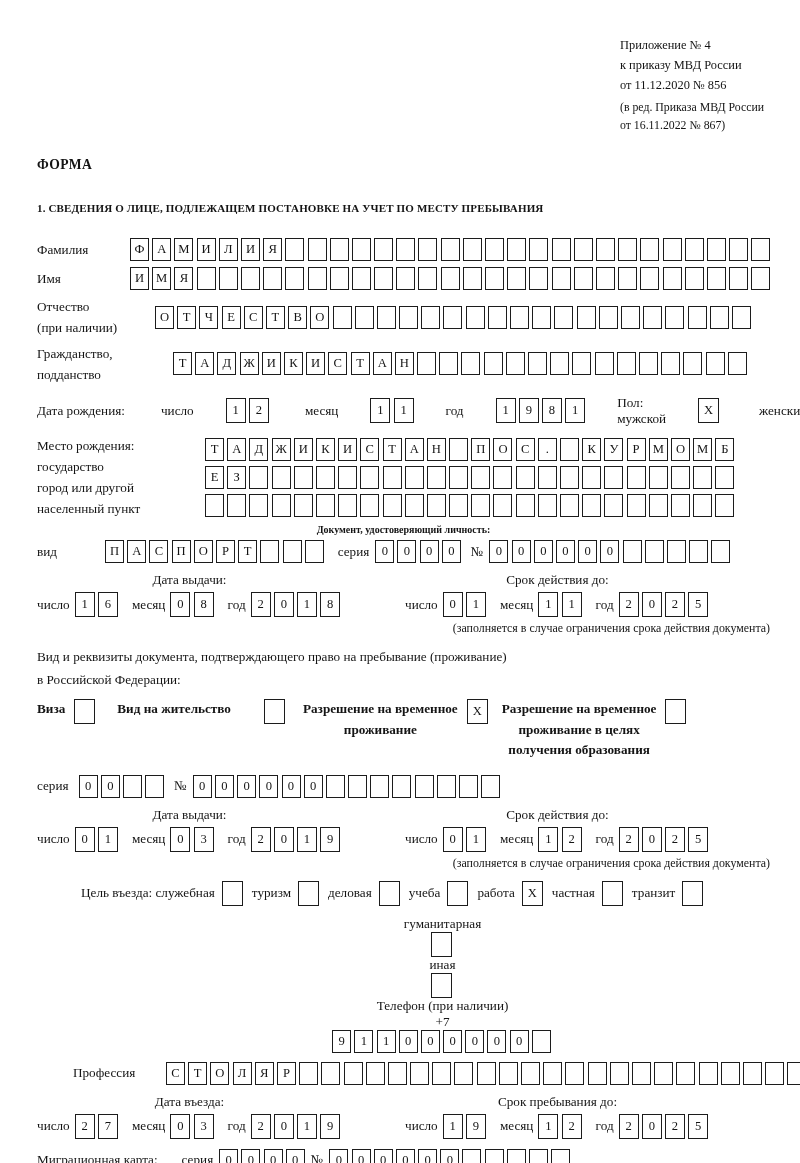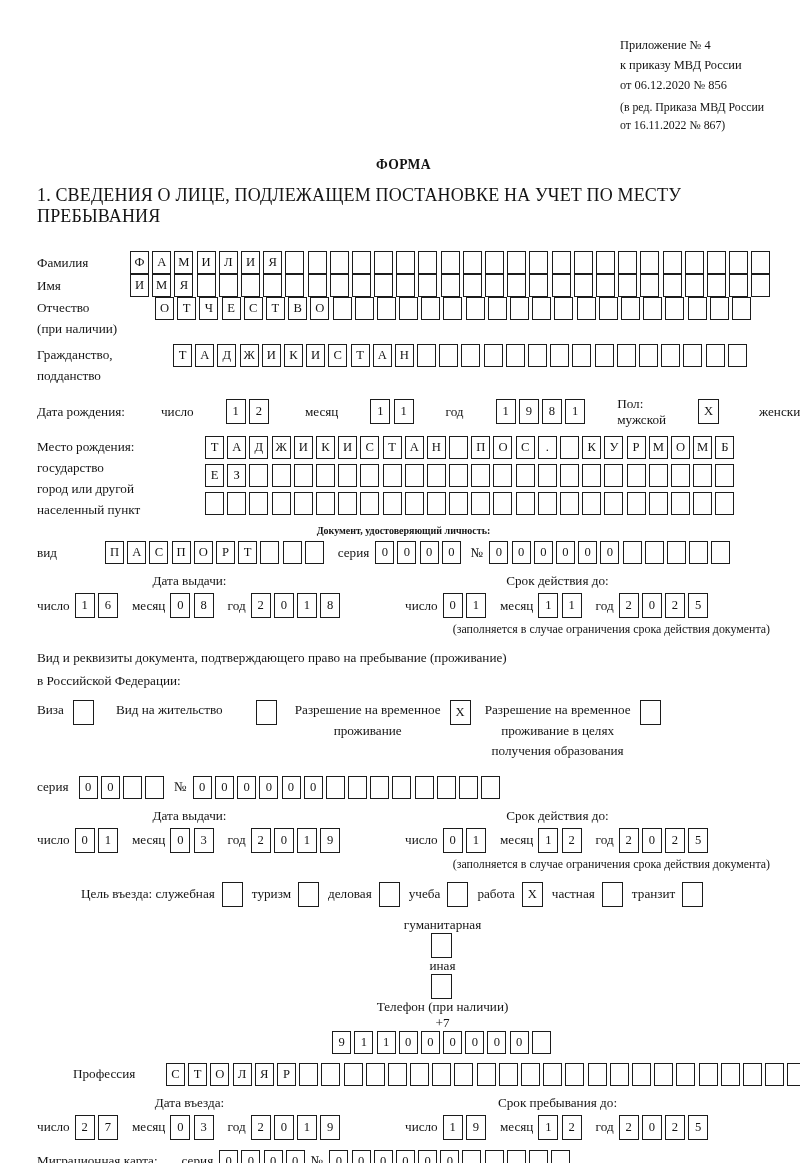--- a/index.html
+++ b/index.html
@@ -2,29 +2,29 @@
 <html><head>
 <meta charset="utf-8">
 <style>
   html,body{margin:0;padding:0;background:#fff;}
   body{width:800px;height:1163px;overflow:hidden;color:#141414;
        font-family:"Liberation Serif","DejaVu Serif",serif;font-size:13.2px;}
   .page{padding:36px 30px 0 37px;box-sizing:border-box;width:800px;}
 
   .annex{margin-left:583px;font-size:12.4px;line-height:1.4;}
   .annex .part2{margin-top:2px;font-size:11.8px;}
-  .forma{text-align:center;font-weight:bold;margin-top:22px;font-size:13.6px;letter-spacing:.4px;}
+  .forma{text-align:left;font-weight:bold;margin-top:22px;font-size:13.6px;letter-spacing:.4px;}
 
   .title{text-align:center;font-weight:bold;font-size:14px;margin-top:20px;line-height:1.6;letter-spacing:.2px;}
   .title .blank{display:inline-block;width:52px;border-bottom:2px solid #3a3a3a;height:.9em;margin-left:10px;}
 
-  .sect{font-weight:normal;font-size:18px;margin-top:12px;letter-spacing:.15px;}
-
-  .row{display:flex;align-items:center;}
-  .row.top{align-items:flex-start;}
+  .sect{font-weight:bold;font-size:11px;margin-top:29px;letter-spacing:.15px;}
+
+  .row{display:flex;align-items:center;margin-top:6px;}
+  .row.top{align-items:center;}
   .lbl{flex:0 0 auto;}
   .ml{white-space:pre-line;line-height:1.6;}
 
   .cells{display:inline-flex;gap:3.2px;flex:0 0 auto;}
   .cells span{flex:0 0 auto;box-sizing:border-box;width:19px;height:23px;border:1.7px solid #1c1c1c;
               display:inline-flex;align-items:center;justify-content:center;font-size:12.6px;background:#fff;}
   .cells.dates span{width:20px;height:25px;}
   .cells.chk span{width:21px;height:25px;}
 
   .stack{display:flex;flex-direction:column;gap:5px;}
@@ -42,36 +42,36 @@
   .dp-right{flex:1;}
   .dp-head{text-align:center;width:305px;font-size:13.2px;}
   .dp-row{display:flex;align-items:center;margin-top:4px;}
   .dp-row .dl{margin-right:5px;}
   .dp-row .grp{margin-right:14px;display:flex;align-items:center;gap:5px;}
   .note{text-align:right;font-size:11.9px;margin-top:4px;}
 
   .para{margin-top:10px;line-height:1.7;}
 
   .chkline{display:flex;align-items:flex-start;margin-top:8px;}
-  .chkline .cl{line-height:1.55;}
+  .chkline .cl{line-height:1.55;font-weight:bold;}
   .cl-c{text-align:center;}
   .chkline .cells{margin-left:9px;margin-right:4px;}
 
   .purrow{display:flex;align-items:center;margin-top:10px;margin-left:44px;}
   .purrow .cells{margin-left:7px;margin-right:9px;}
 </style>
 </head>
 <body>
 
 <div class="page">
 
   <div class="annex">
     <div class="ml">Приложение № 4
 к приказу МВД России
-от 06.12.2020 № 856</div>
+от 11.12.2020 № 856</div>
     <div class="ml part2">(в ред. Приказа МВД России
 от 16.11.2022 № 867)</div>
   </div>
 
   <div class="forma">ФОРМА</div>
 
 
   <div class="sect">1. СВЕДЕНИЯ О ЛИЦЕ, ПОДЛЕЖАЩЕМ ПОСТАНОВКЕ НА УЧЕТ ПО МЕСТУ ПРЕБЫВАНИЯ</div>
 
   <div class="row" style="margin-top:24px;">

